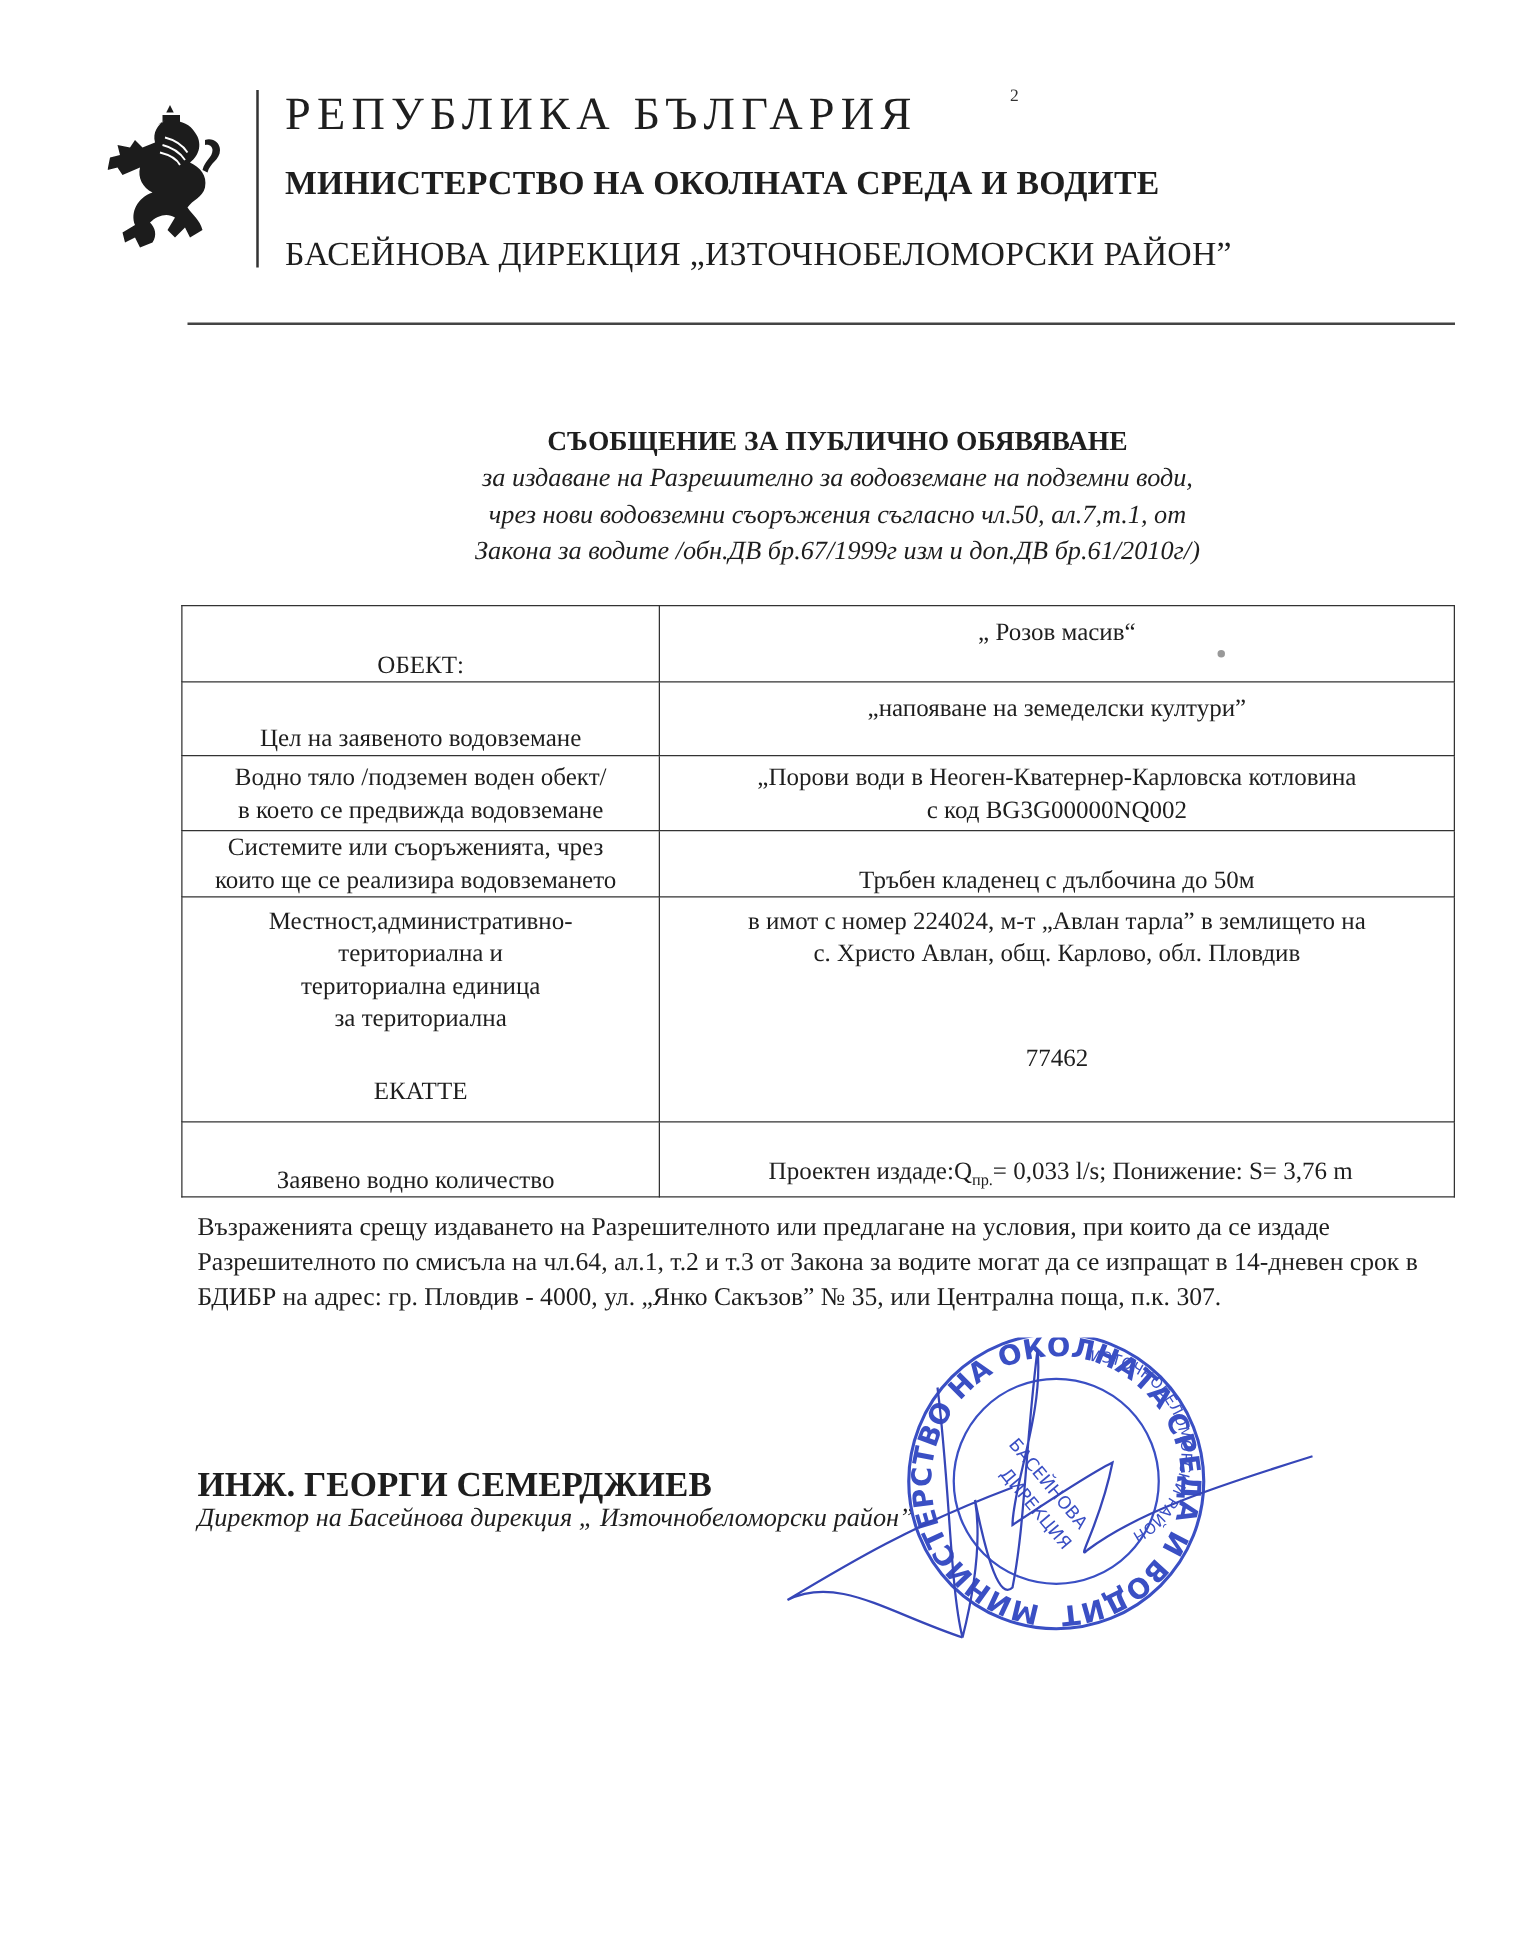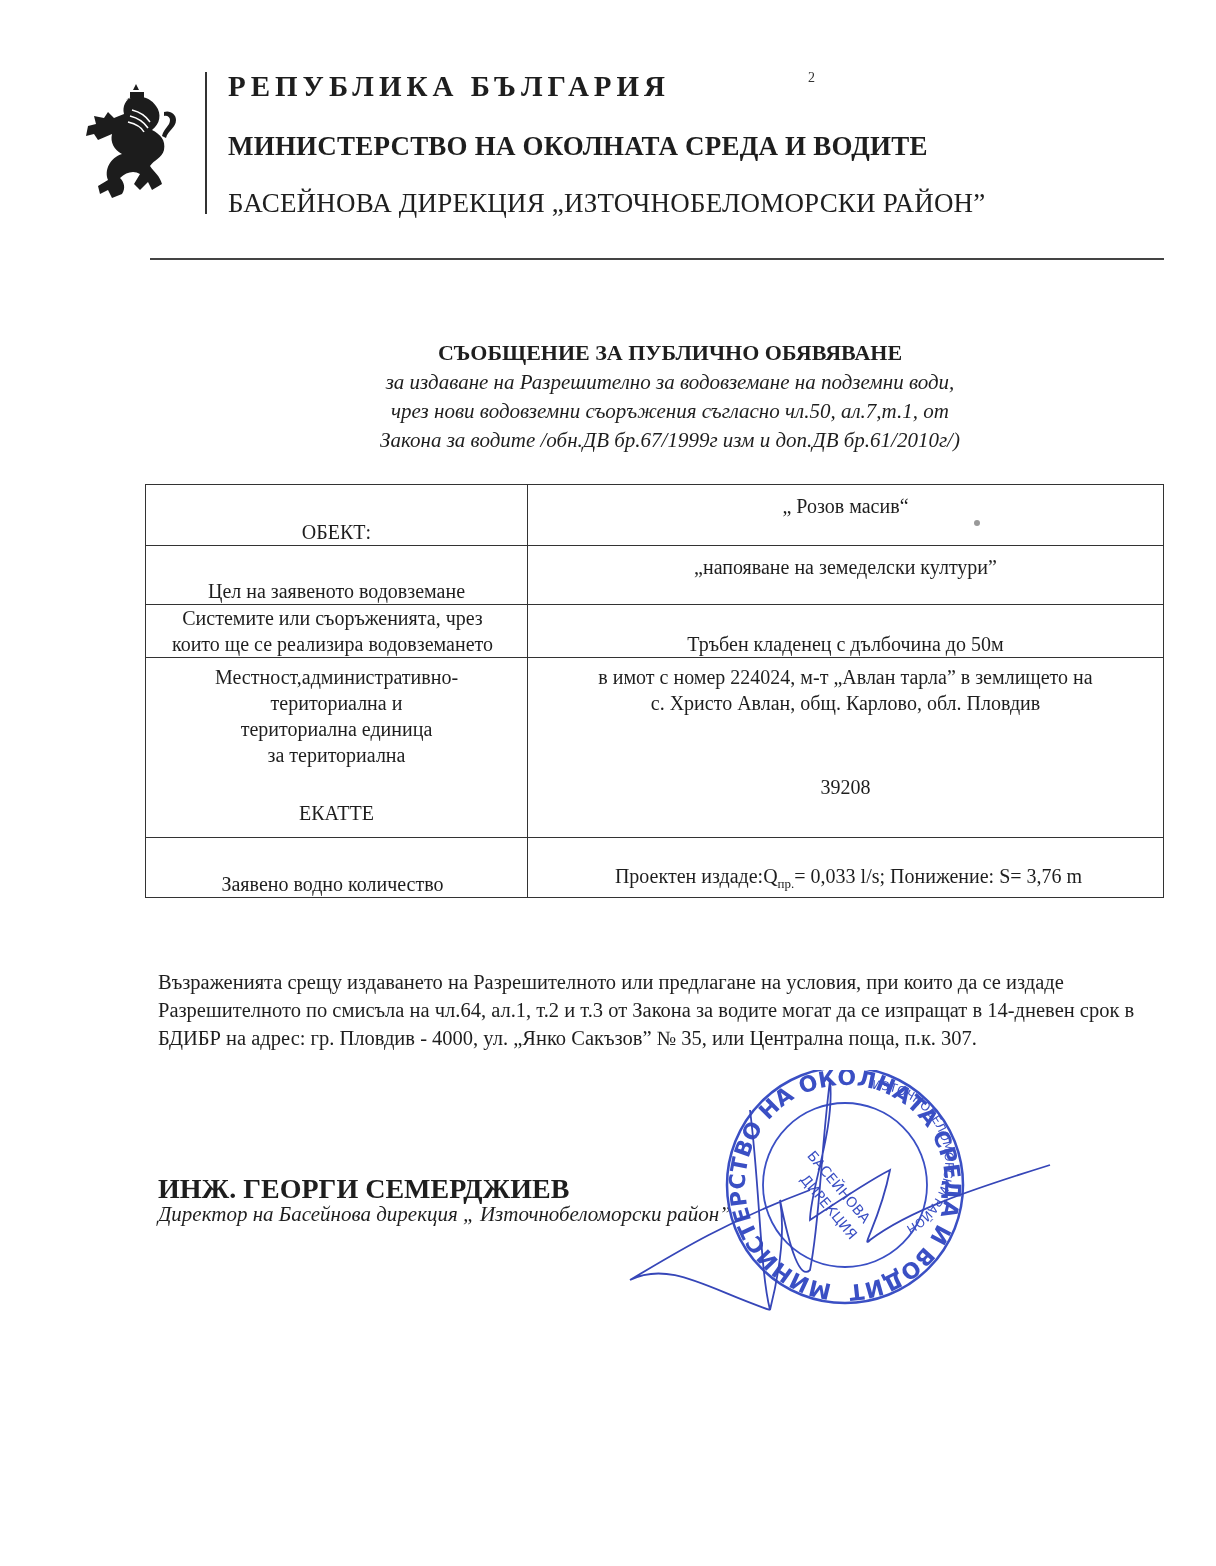--- a/index.html
+++ b/index.html
@@ -3,21 +3,21 @@
 <meta charset="utf-8">
 <style>
   html, body { margin: 0; padding: 0; background: #ffffff; }
   body { width: 1216px; height: 1566px; position: relative; overflow: hidden;
          font-family: "Liberation Serif", "DejaVu Serif", serif; color: #1e1e1e; }
   .abs { position: absolute; }
 
   
   .lion { left: 86px; top: 82px; width: 100px; height: 124px; }
   .vbar { left: 205px; top: 72px; width: 2px; height: 142px; background: #333; }
-  .h1 { left: 228px; top: 70px; font-size: 29px; font-weight: bold; letter-spacing: 5px; white-space: nowrap; }
+  .h1 { left: 228px; top: 70px; font-size: 37px; font-weight: normal; letter-spacing: 5px; white-space: nowrap; }
   .h2 { left: 228px; top: 131px; font-size: 27px; font-weight: bold; white-space: nowrap; letter-spacing: 0.2px; }
   .h3 { left: 228px; top: 188px; font-size: 27px; font-weight: normal; white-space: nowrap; letter-spacing: 0.2px; }
   .hrule { left: 150px; top: 258px; width: 1014px; height: 2px; background: #444; }
   .pen-mark { left: 808px; top: 70px; font-size: 14px; color: #333; }
 
   
   .title { left: 0; width: 1340px; top: 340px; text-align: center; font-size: 22px; font-weight: bold; }
   .subtitle { left: 0; width: 1340px; text-align: center; font-size: 21px; font-style: italic; }
   .s1 { top: 370px; } .s2 { top: 399px; } .s3 { top: 428px; }
 
@@ -64,39 +64,49 @@
 <table class="abs tbl">
   <tbody>
       <tr style="height:61px">
     <td class="lbl bottom"><span>ОБЕКТ:</span></td>
     <td style="padding-top:8px"><span>„ Розов масив“</span></td>
   </tr>
   <tr style="height:59px">
     <td class="lbl bottom"><span>Цел на заявеното водовземане</span></td>
     <td style="padding-top:8px"><span>„напояване на земеделски култури”</span></td>
   </tr>
+  <tr style="height:60px">
+    <td class="lbl" style="padding-top:4px">
+      <div>Водно тяло /подземен воден обект/</div>
+      <div>в което се предвижда водовземане</div>
+    </td>
+    <td style="padding-top:4px">
+      <div>„Порови води в Неоген-Кватернер-Карловска котловина</div>
+      <div>с код BG3G00000NQ002</div>
+    </td>
+  </tr>
   <tr style="height:48px">
     <td class="lbl bottom" style="padding-left:0; white-space:nowrap; overflow:hidden">
       <div>Системите или съоръженията, чрез</div>
       <div>които ще се реализира водовземането</div>
     </td>
     <td class="bottom"><span>Тръбен кладенец с дълбочина до 50м</span></td>
   </tr>
   <tr style="height:180px">
     <td class="lbl" style="padding-top:6px">
       <div>Местност,административно-</div>
       <div>териториална и</div>
       <div>териториална единица</div>
       <div>за териториална</div>
       <div style="margin-top:32px">ЕКАТТЕ</div>
     </td>
     <td style="padding-top:6px">
       <div>в имот с номер 224024, м-т „Авлан тарла” в землището на</div>
       <div>с. Христо Авлан, общ. Карлово, обл. Пловдив</div>
-      <div style="margin-top:58px">39208</div>
+      <div style="margin-top:58px">77462</div>
     </td>
   </tr>
   <tr style="height:60px">
     <td class="lbl bottom" style="padding-left:0"><span>Заявено водно количество</span></td>
     <td class="bottom" style="padding-left:14px">
       <span>Проектен издаде:Q</span><sub style="font-size:13px">пр.</sub><span>= 0,033 l/s; Понижение: S= 3,76 m</span>
     </td>
   </tr>
 </tbody>
   </table>

